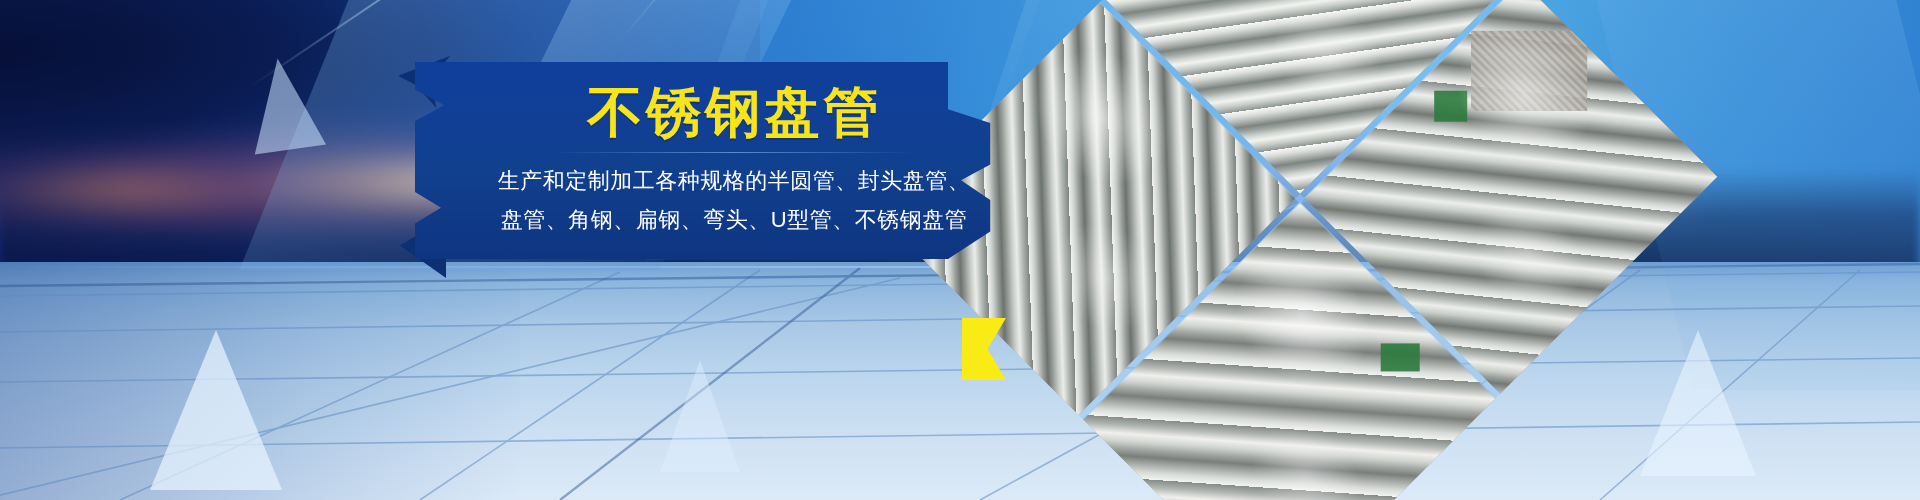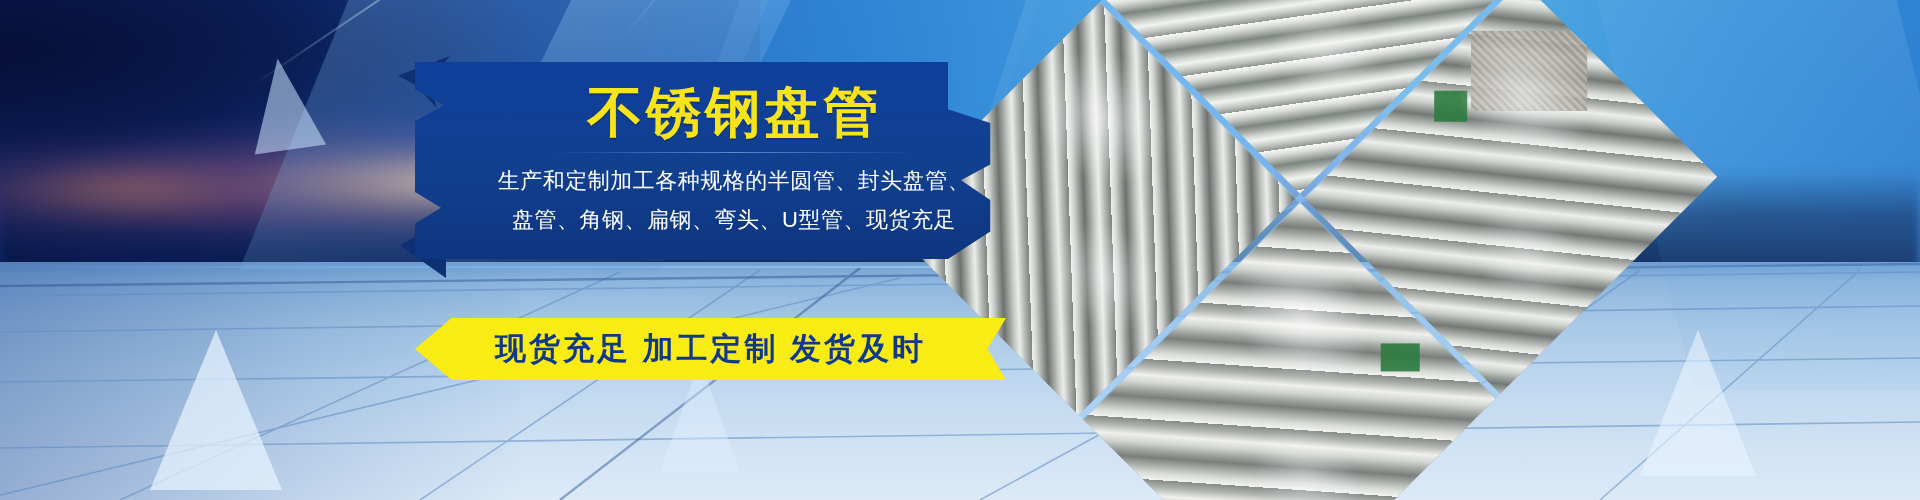--- a/index.html
+++ b/index.html
@@ -319,23 +319,20 @@
   </div>
 
   <div id="ribbon-tail"></div>
   <div id="ribbon-tail2"></div>
 
   <div id="ribbon">
     <div class="ribbon-inner">
       <div id="title">不锈钢盘管</div>
       <div class="rule"></div>
       <div class="sub">生产和定制加工各种规格的半圆管、封头盘管、</div>
-      <div class="sub">盘管、角钢、扁钢、弯头、U型管、现货充足</div>
+      <div class="sub">盘管、角钢、扁钢、弯头、U型管、不锈钢盘管</div>
     </div>
   </div>
 
   <div id="yellow-fold"></div>
-  <div id="yellow">
-    <div class="ytext">现货充足   加工定制   发货及时</div>
-  </div>
   <div id="yellow-fold-dark"></div>
 
 </div>
 
 </body></html>

